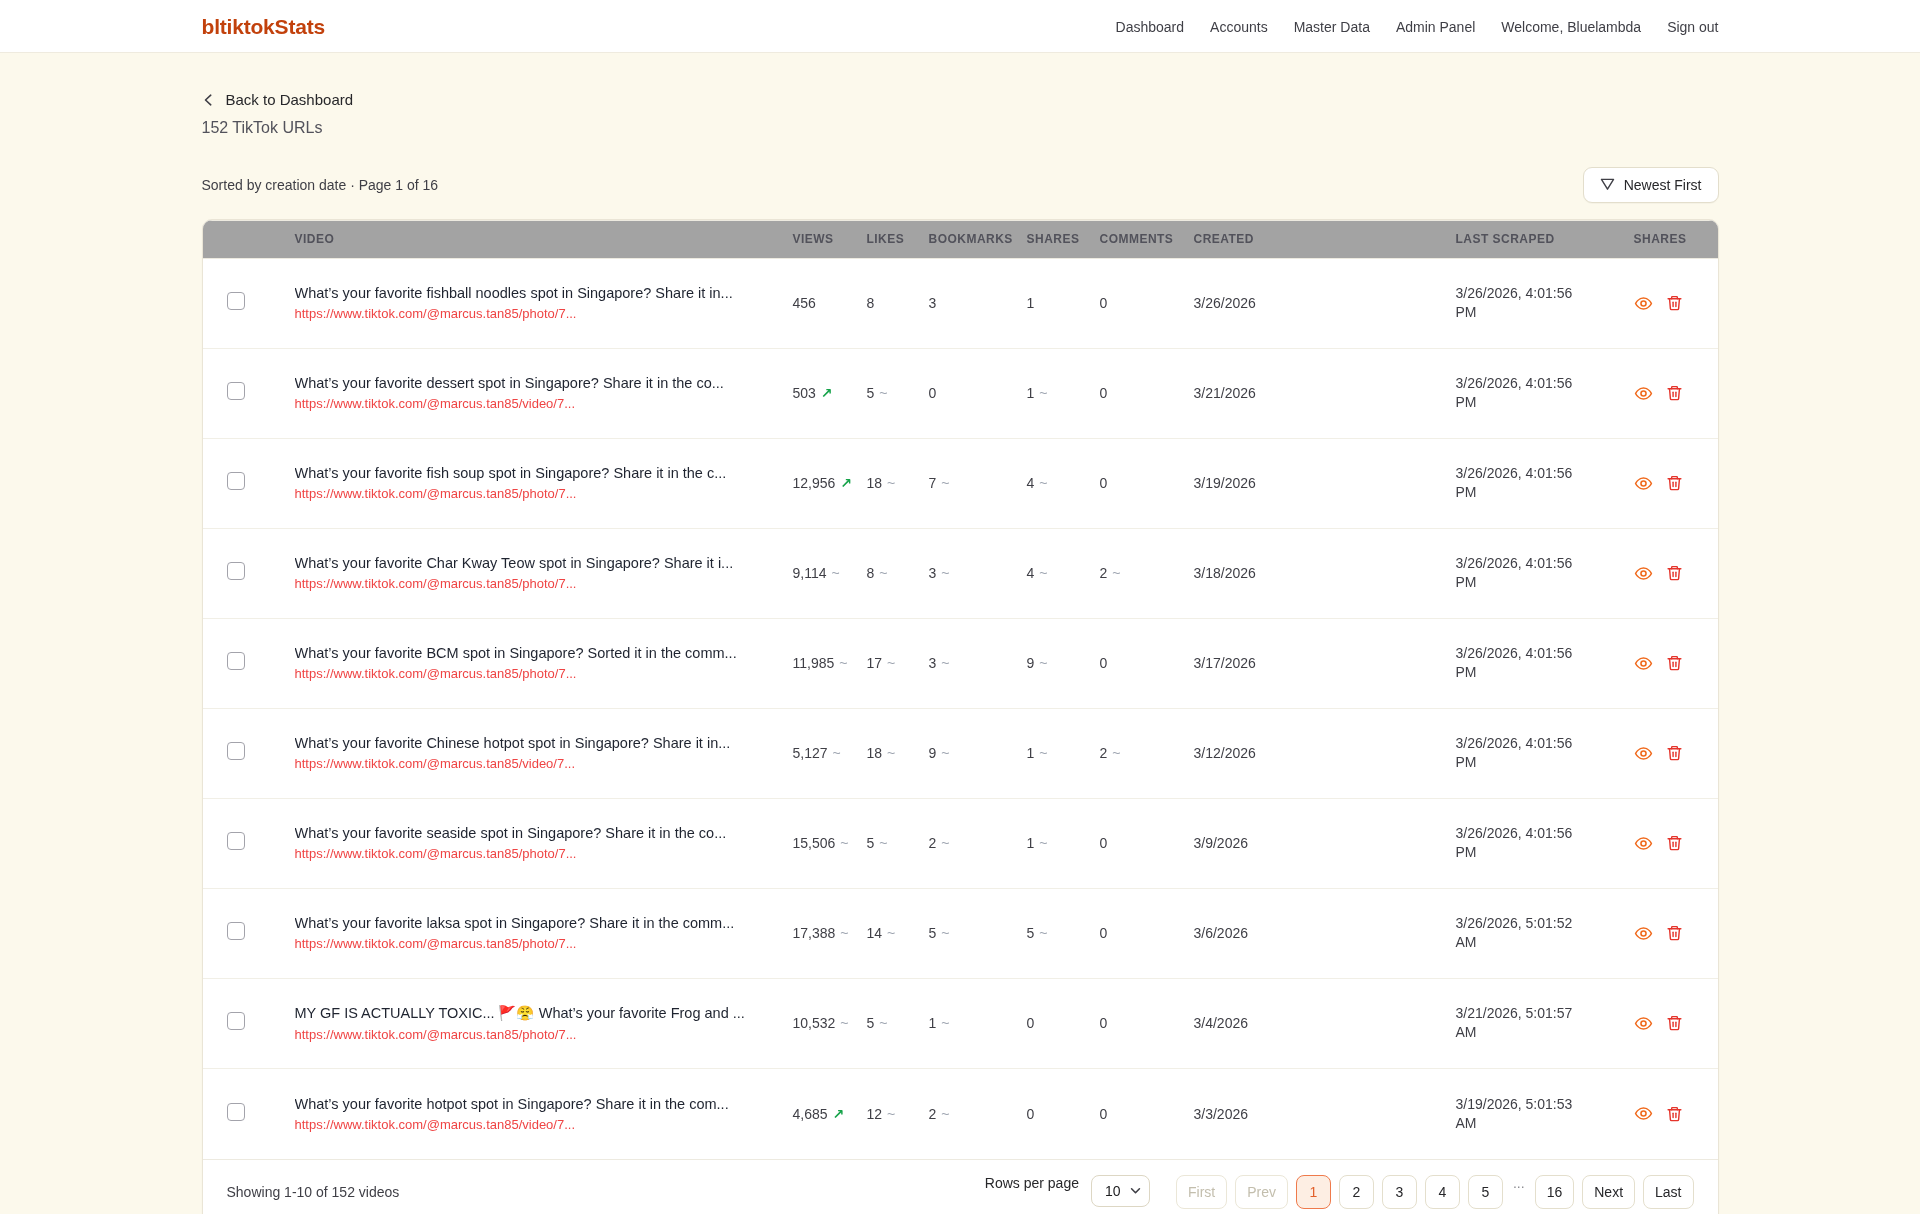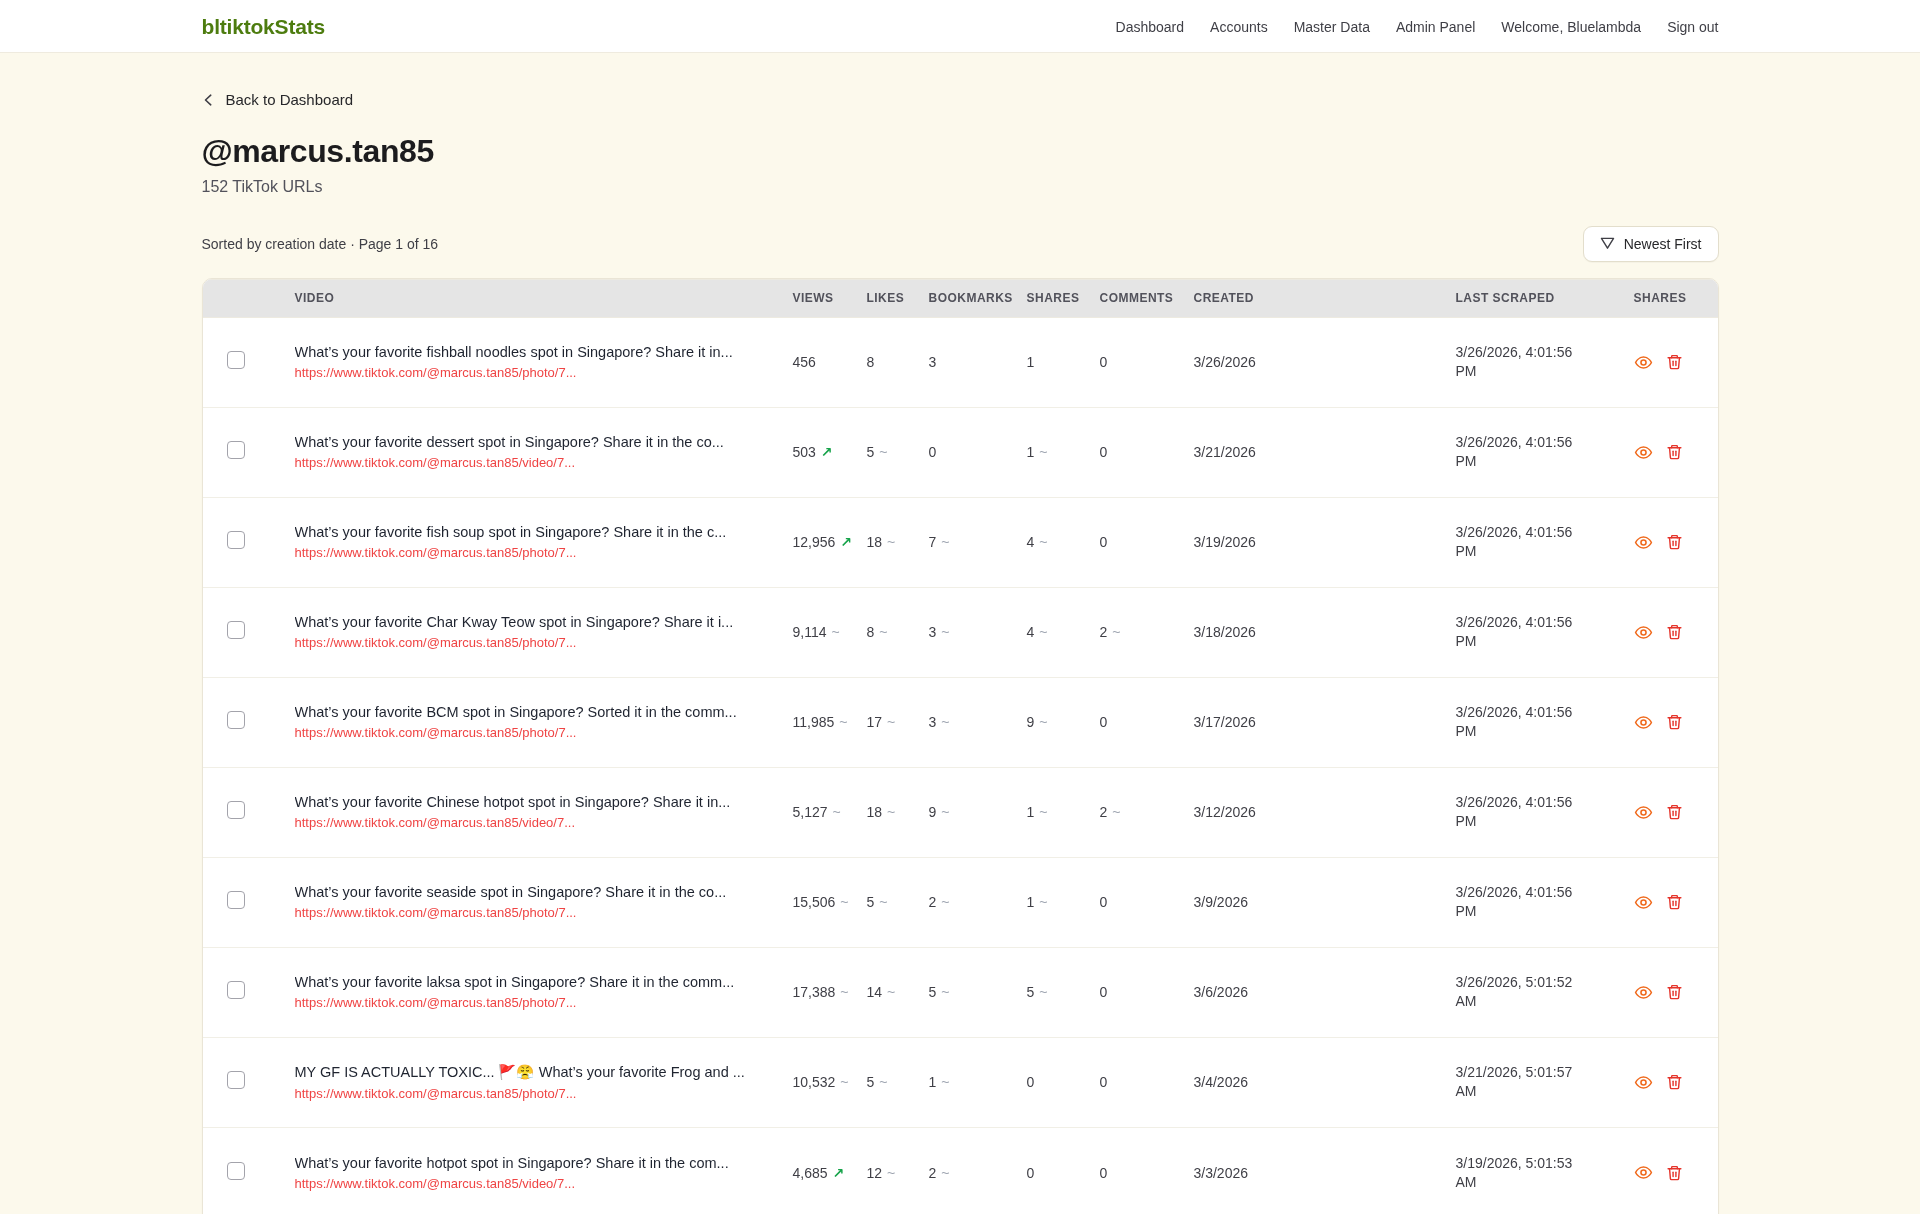--- a/index.html
+++ b/index.html
@@ -9,21 +9,21 @@
     background:#FCF9EC;
     color:#18181B;
     min-height:1214px;
     overflow-x:hidden;
   }
   .container { width:1517px; margin:0 auto; }
 
   
   .topnav { background:#FFFFFF; border-bottom:1px solid #EFEBDF; height:53px; }
   .nav-inner { height:53px; display:flex; align-items:center; justify-content:space-between; }
-  .brand { font-size:21px; font-weight:700; letter-spacing:-0.2px; color:#4d7c0f;text-align:center; }
+  .brand { font-size:21px; font-weight:700; letter-spacing:-0.2px; color:#c2410c;text-align:center; }
   .nav-links { display:flex; align-items:center; gap:26px; }
   .nav-link { font-size:14px; color:#3F3F46; text-decoration:none; cursor:pointer; }
 
   
   .back-link { margin-top:38px; display:inline-flex; align-items:center; gap:10px;
                font-size:15px; color:#27272A; cursor:pointer; text-decoration:none; }
   h1.page-title { margin-top:22px; font-size:32px; font-weight:700; letter-spacing:-0.4px; color:#1C1C1E; }
   .subtitle { margin-top:8px; font-size:16px; color:#52525B; }
   .toolbar { margin-top:30px; display:flex; align-items:center; justify-content:space-between; }
   .sort-info { font-size:14px; color:#3F3F46; }
@@ -37,21 +37,21 @@
           border-radius:10px; overflow:hidden; box-shadow:0 1px 2px rgba(0,0,0,.04); }
 
   .select-all-row { display:flex; align-items:center; gap:13px; padding:15px 24px; }
   .select-all-row .lbl { font-size:14.5px; color:#1C1C1E; }
   .checkbox { width:18px; height:18px; border:1.5px solid #A3A3AB; border-radius:4px;
               background:#fff; display:inline-block; flex:0 0 auto; cursor:pointer; }
 
   .tgrid { display:grid;
            grid-template-columns:92px minmax(0,1fr) 74px 62px 98px 73px 94px 262px 178px 84px;
            align-items:center; }
-  .thead { background:#e5e5e5; border-top:1px solid #EDEAE0; border-bottom:1px solid #EDEAE0;
+  .thead { background:#a3a3a3; border-top:1px solid #EDEAE0; border-bottom:1px solid #EDEAE0;
            height:39px; }
   .thead .hcell { font-size:12px; font-weight:600; color:#52525B; letter-spacing:.04em; white-space:nowrap; }
 
   .trow { height:90px; border-bottom:1px solid #F1EFE6; }
   .trow:last-child { border-bottom:none; }
   .cell-check { padding-left:24px; }
   .cell-video { padding-right:24px; min-width:0; }
   .vtitle { font-size:14.5px; color:#1F2430; white-space:nowrap; overflow:hidden; }
   .vurl { margin-top:5px; font-size:13px; color:#ef4444; white-space:nowrap; overflow:hidden; cursor:pointer; }
   .stat { font-size:14px; color:#3F3F46; white-space:nowrap; }
@@ -100,21 +100,20 @@
 <main class="container">
   <a class="back-link">
     <span style="display:inline-flex;">
       <svg width="14" height="14" viewBox="0 0 16 16" fill="none">
           <polyline points="10,2.5 4,8 10,13.5" stroke="#3F3F46" stroke-width="1.8" stroke-linecap="round" stroke-linejoin="round"></polyline>
         </svg>
     </span>
     <span>Back to Dashboard</span>
   </a>
 
-  <h1 class="page-title">@marcus.tan85</h1>
   <div class="subtitle">152 TikTok URLs</div>
 
   <div class="toolbar">
     <div class="sort-info">Sorted by creation date · Page 1 of 16</div>
     <button class="sort-btn">
       <span style="display:inline-flex;">
         <svg width="15" height="13" viewBox="0 0 16 14" fill="none">
             <polygon points="1.5,1.5 14.5,1.5 8,12" stroke="#3F3F46" stroke-width="1.5" stroke-linejoin="round"></polygon>
           </svg>
       </span>

